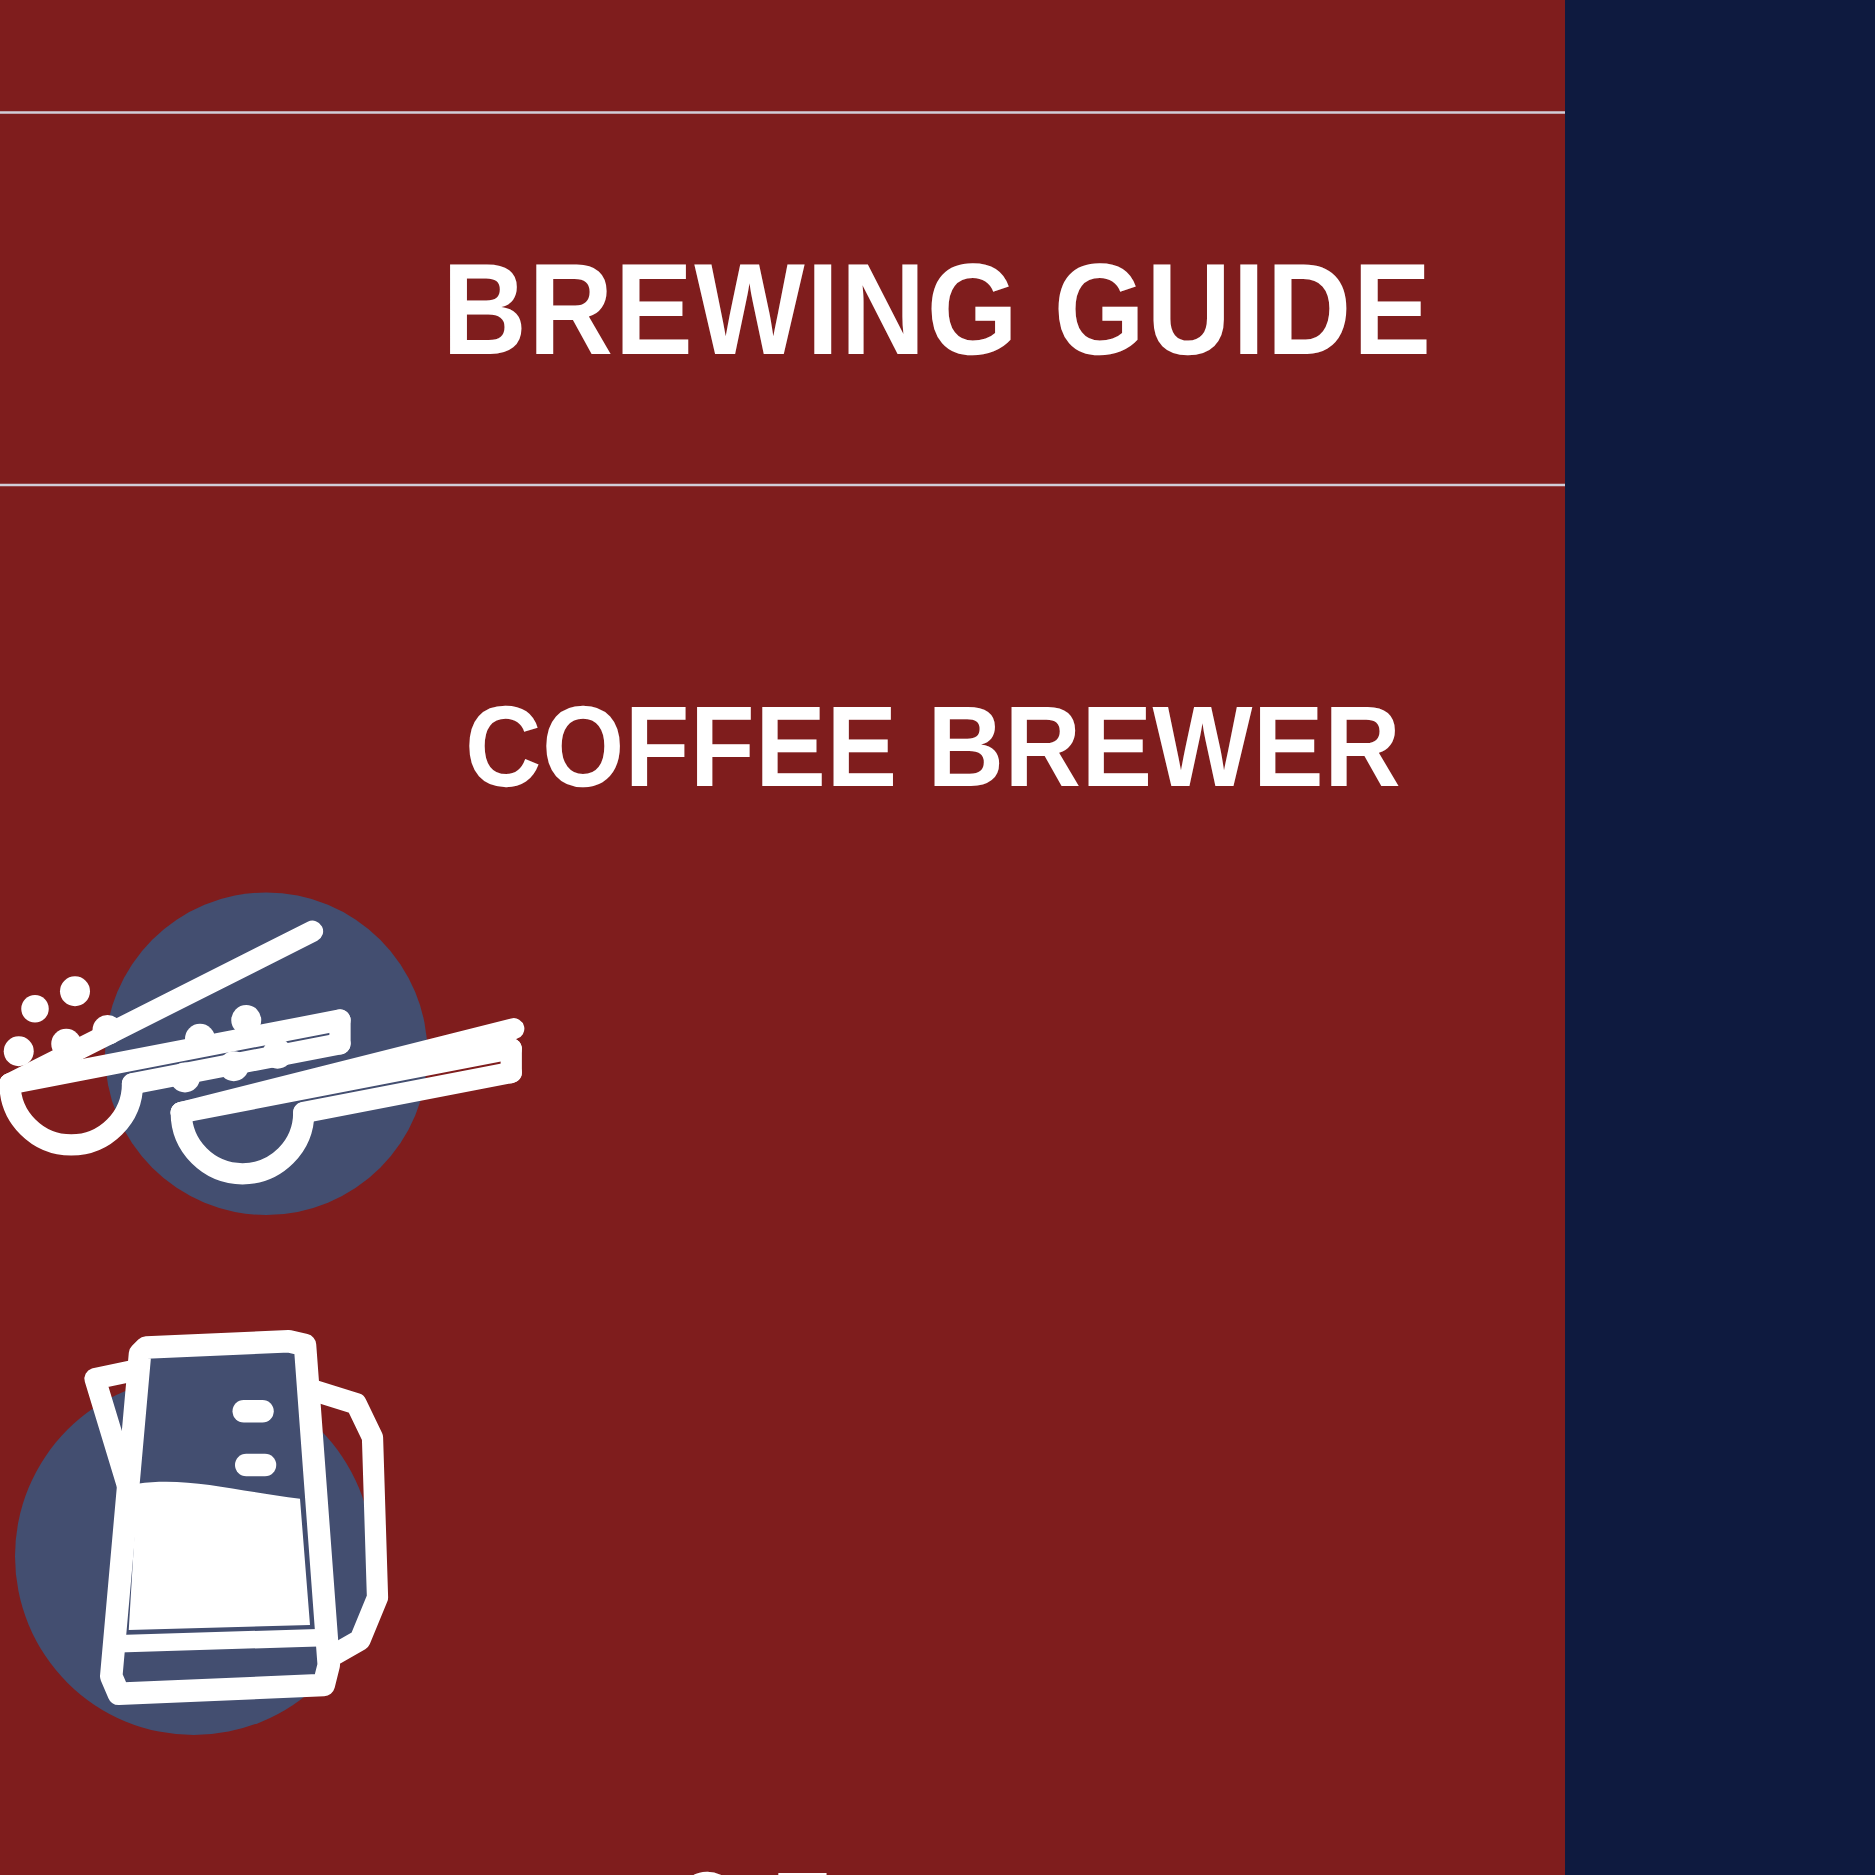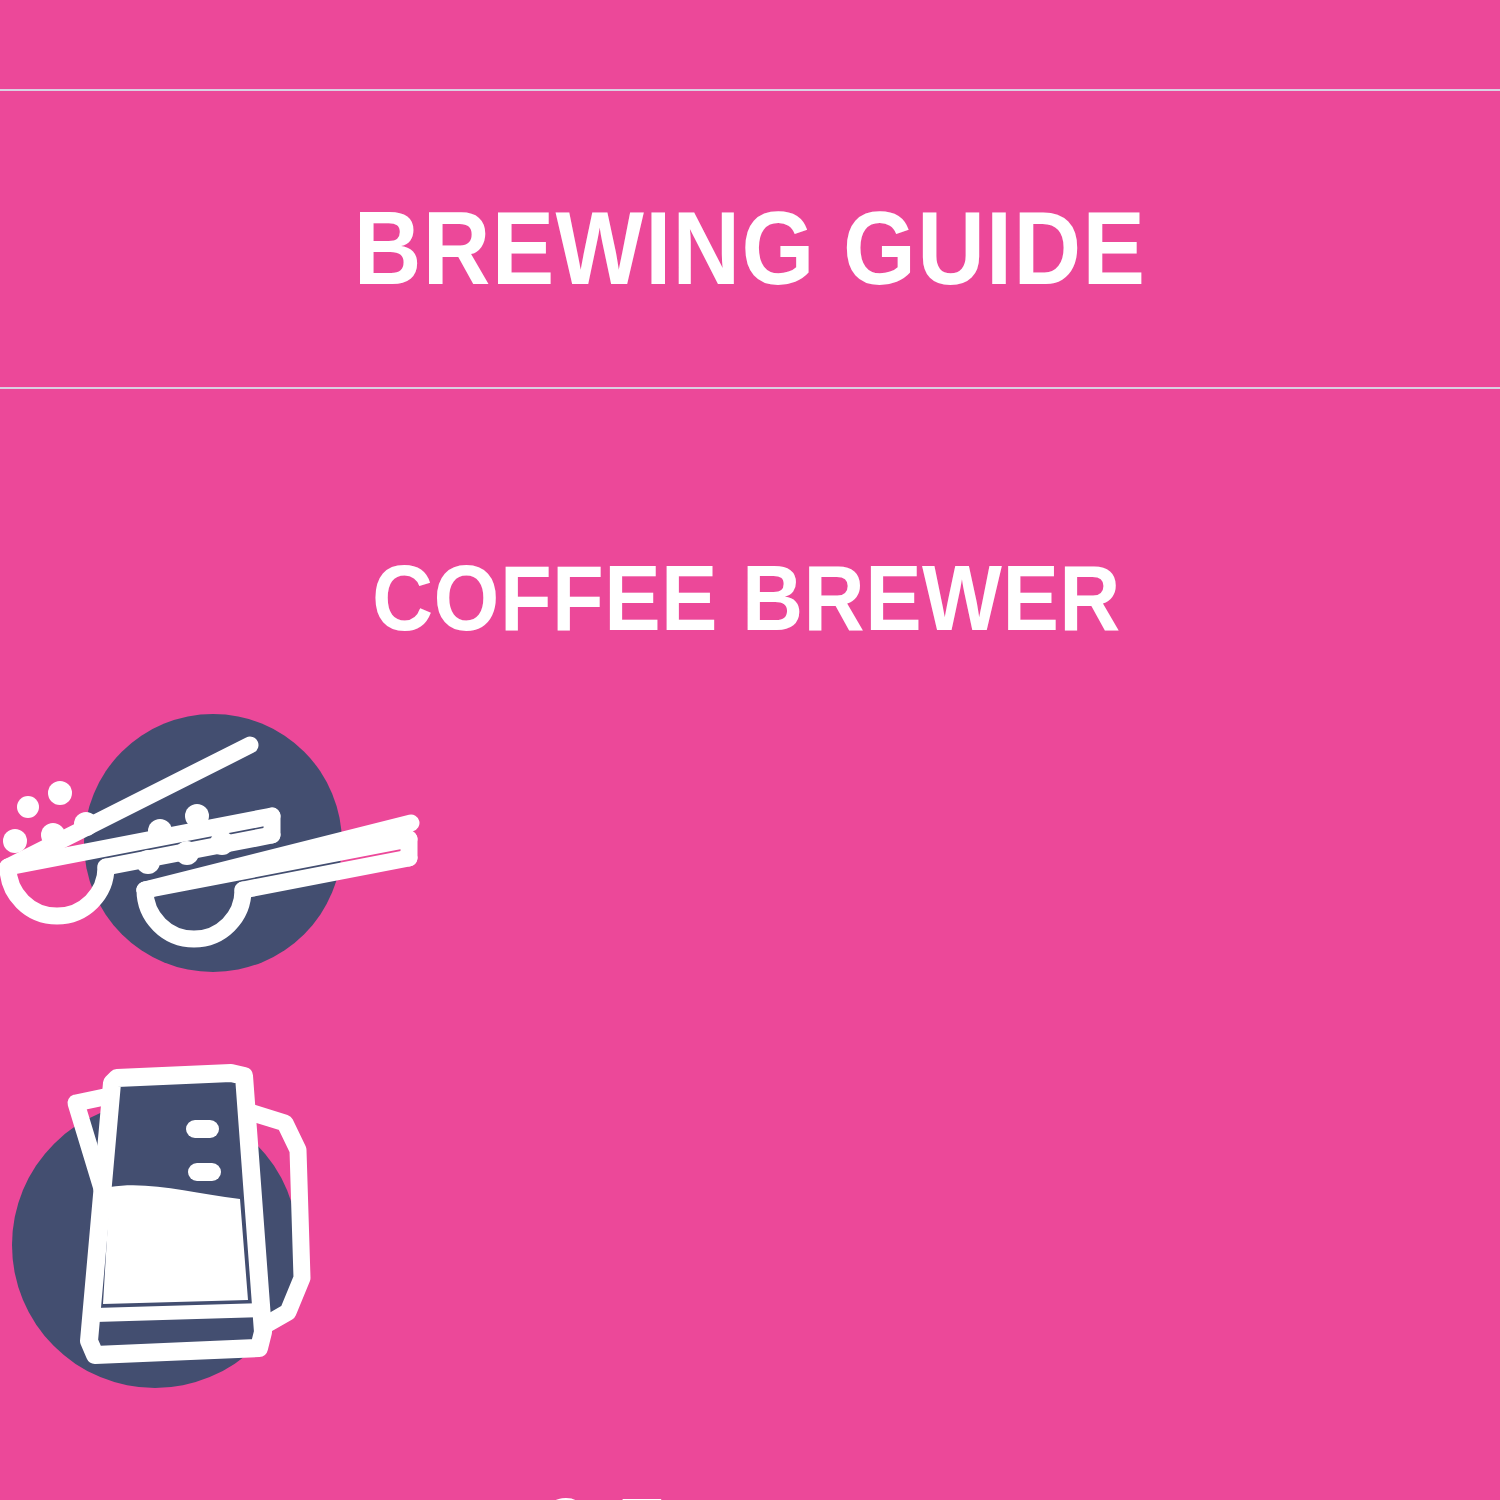--- a/index.html
+++ b/index.html
@@ -2,23 +2,23 @@
 <html><head>
 <meta charset="utf-8">
 <style>
   html, body {
     margin: 0;
     padding: 0;
     background: #0e1a3f;
   }
   #page {
     position: relative;
-    width: 1500px;
+    width: 1252px;
     height: 1500px;
-    background: #ec4899;
+    background: #7f1d1d;
     overflow: hidden;
     font-family: "Liberation Sans", sans-serif;
     -webkit-font-smoothing: antialiased;
   }
 
   
   .rule {
     position: absolute;
     left: 0;
     width: 1500px;

